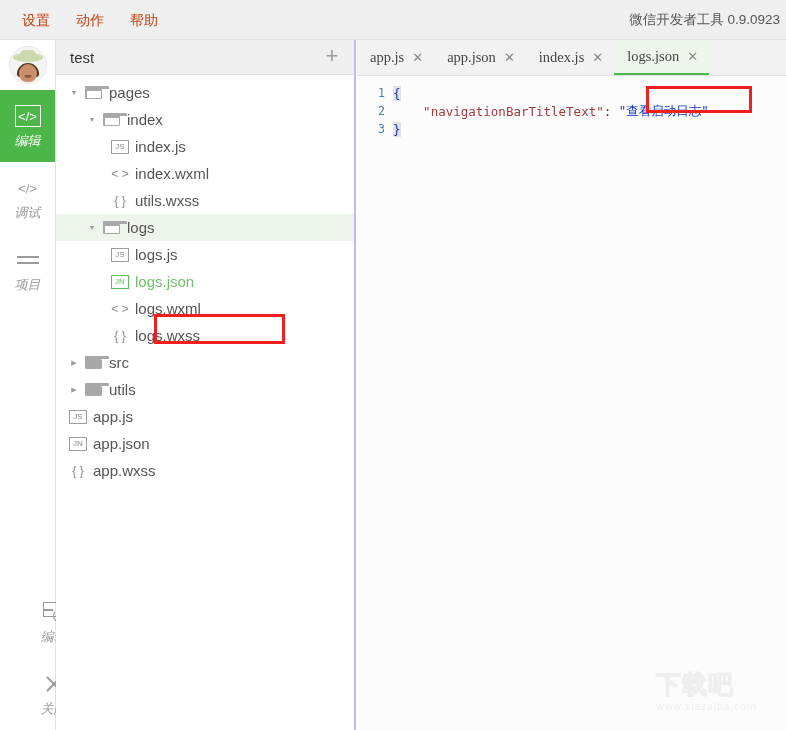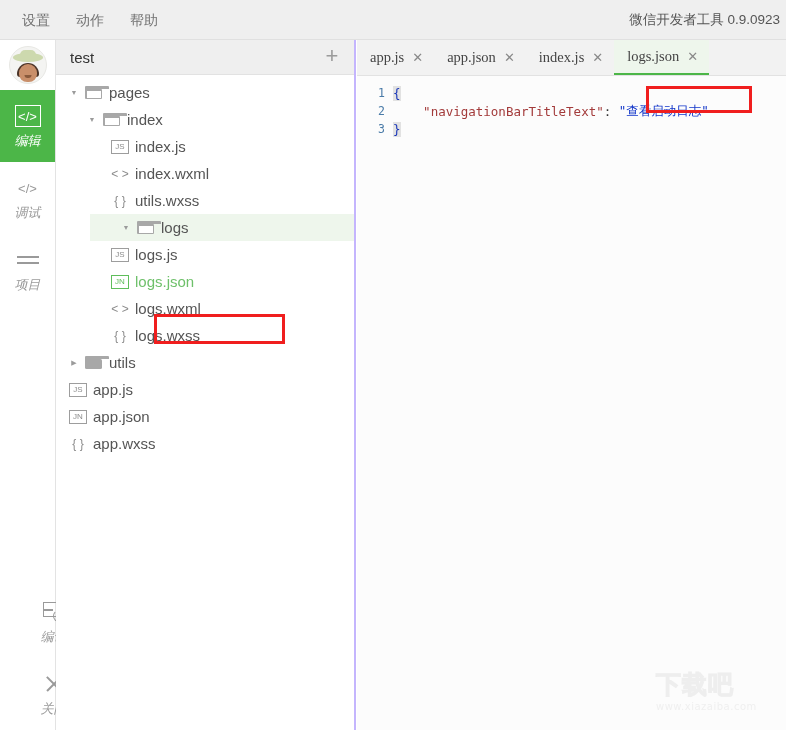--- a/index.html
+++ b/index.html
@@ -20,21 +20,21 @@
     position: absolute; left: 0; top: 0;
     width: 786px; height: 40px;
     background: #efefef;
     border-bottom: 1px solid #e0e0e0;
   }
   .menu {
     position: absolute; left: 22px; top: 0;
     height: 40px; display: flex; align-items: center; gap: 26px;
   }
   .menu-item {
-    font-size: 14px; color: #737373; cursor: default;
+    font-size: 14px; color: #c2410c; cursor: default;
     line-height: 1;
   }
   .app-title {
     position: absolute; right: 6px; top: 0;
     height: 40px; display: flex; align-items: center;
     font-size: 13.5px; color: #555;
     white-space: nowrap;
   }
 
   
@@ -160,21 +160,21 @@
   .tree-body { position: relative; padding-top: 4px; }
 
   .row {
     position: relative;
     height: 27px;
     display: flex; align-items: center;
     font-size: 15px; color: #555;
     white-space: nowrap;
     cursor: default;
   }
-  .row.highlight { background: #eef6ec; margin-left: 34px; }
+  .row.highlight { background: #eef6ec; }
   .row.selected .row-label { color: #6ec06a; }
 
   .twisty {
     width: 12px; height: 12px;
     display: flex; align-items: center; justify-content: center;
     color: #9b9b9b; font-size: 7px; flex: none;
   }
   .twisty.open:before  { content: '▼'; }
   .twisty.closed:before{ content: '▶'; }
 
@@ -429,20 +429,28 @@
       <div class="row" style="padding-left:54px">
         <span class="file-ico angle">&lt; &gt;</span>
         <span class="row-label">logs.wxml</span>
       </div>
 
       <div class="row" style="padding-left:54px">
         <span class="file-ico braces">{ }</span>
         <span class="row-label">logs.wxss</span>
       </div>
 
+      <div class="row" style="padding-left:12px">
+        <span class="twisty closed"></span>
+        <span class="folder-ico">
+            <span class="tab"></span>
+            <span class="body-closed"></span>
+          </span>
+        <span class="row-label">src</span>
+      </div>
 
       <div class="row" style="padding-left:12px">
         <span class="twisty closed"></span>
         <span class="folder-ico">
             <span class="tab"></span>
             <span class="body-closed"></span>
           </span>
         <span class="row-label">utils</span>
       </div>
 

